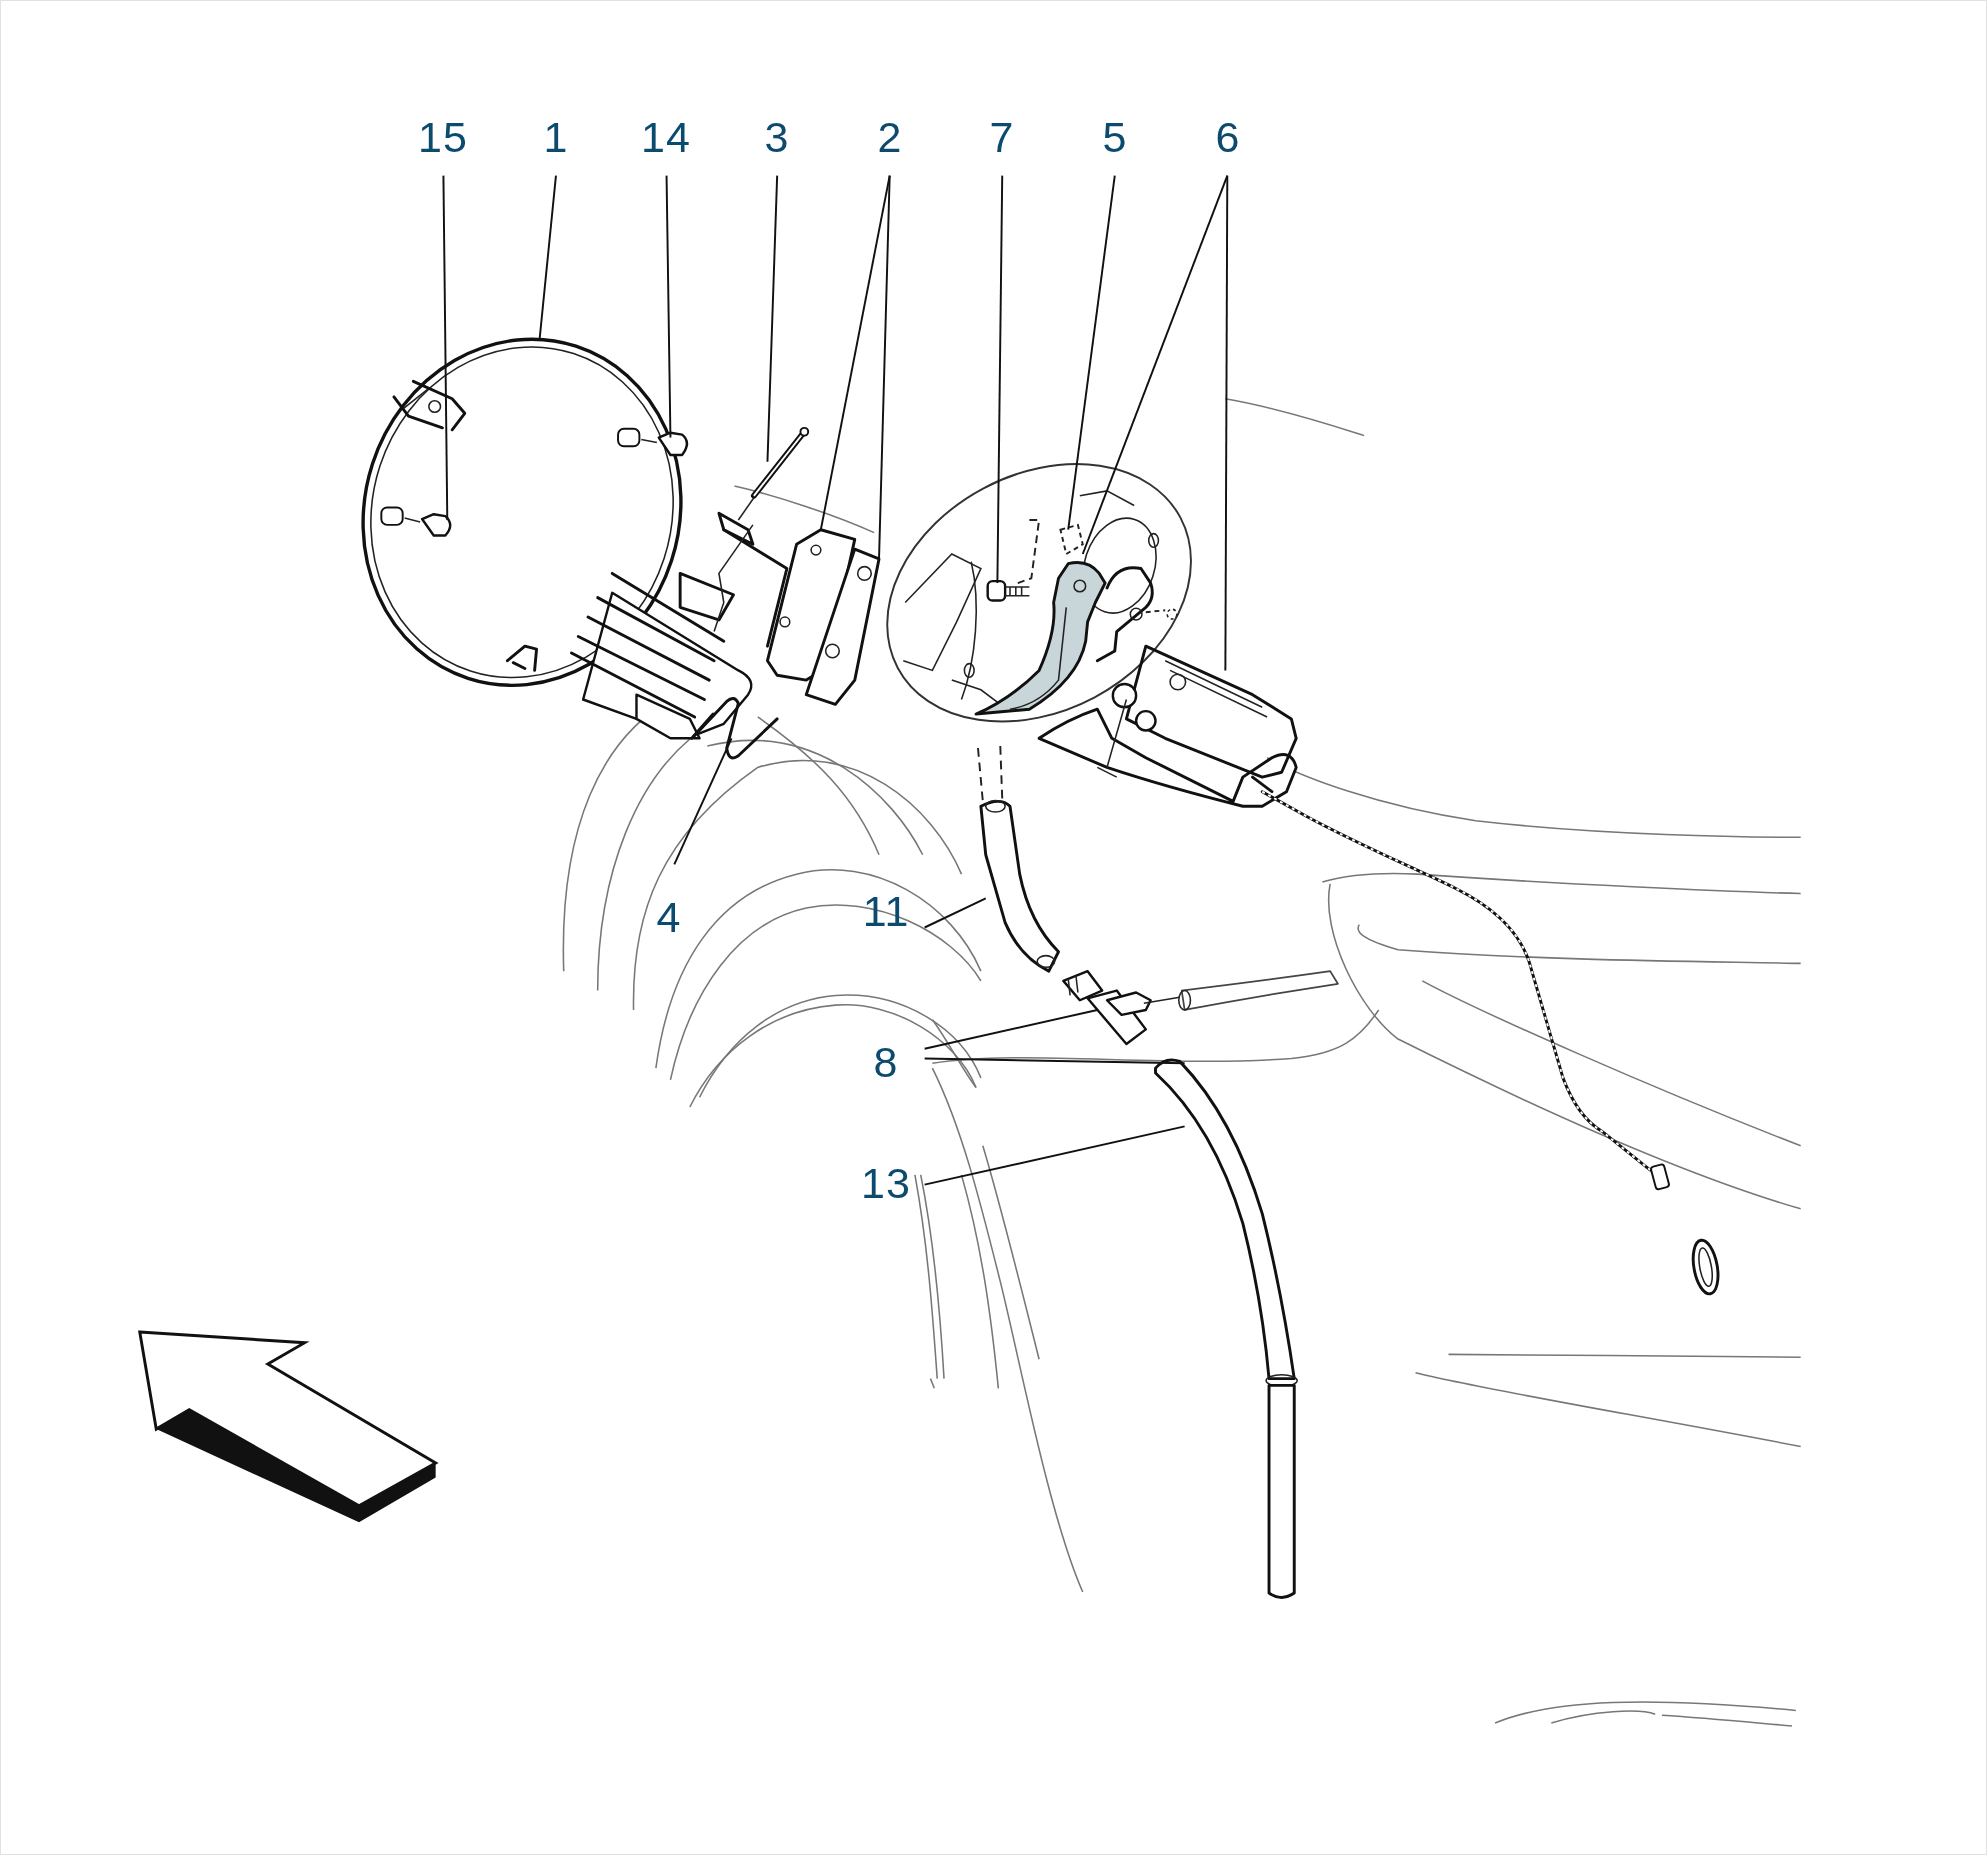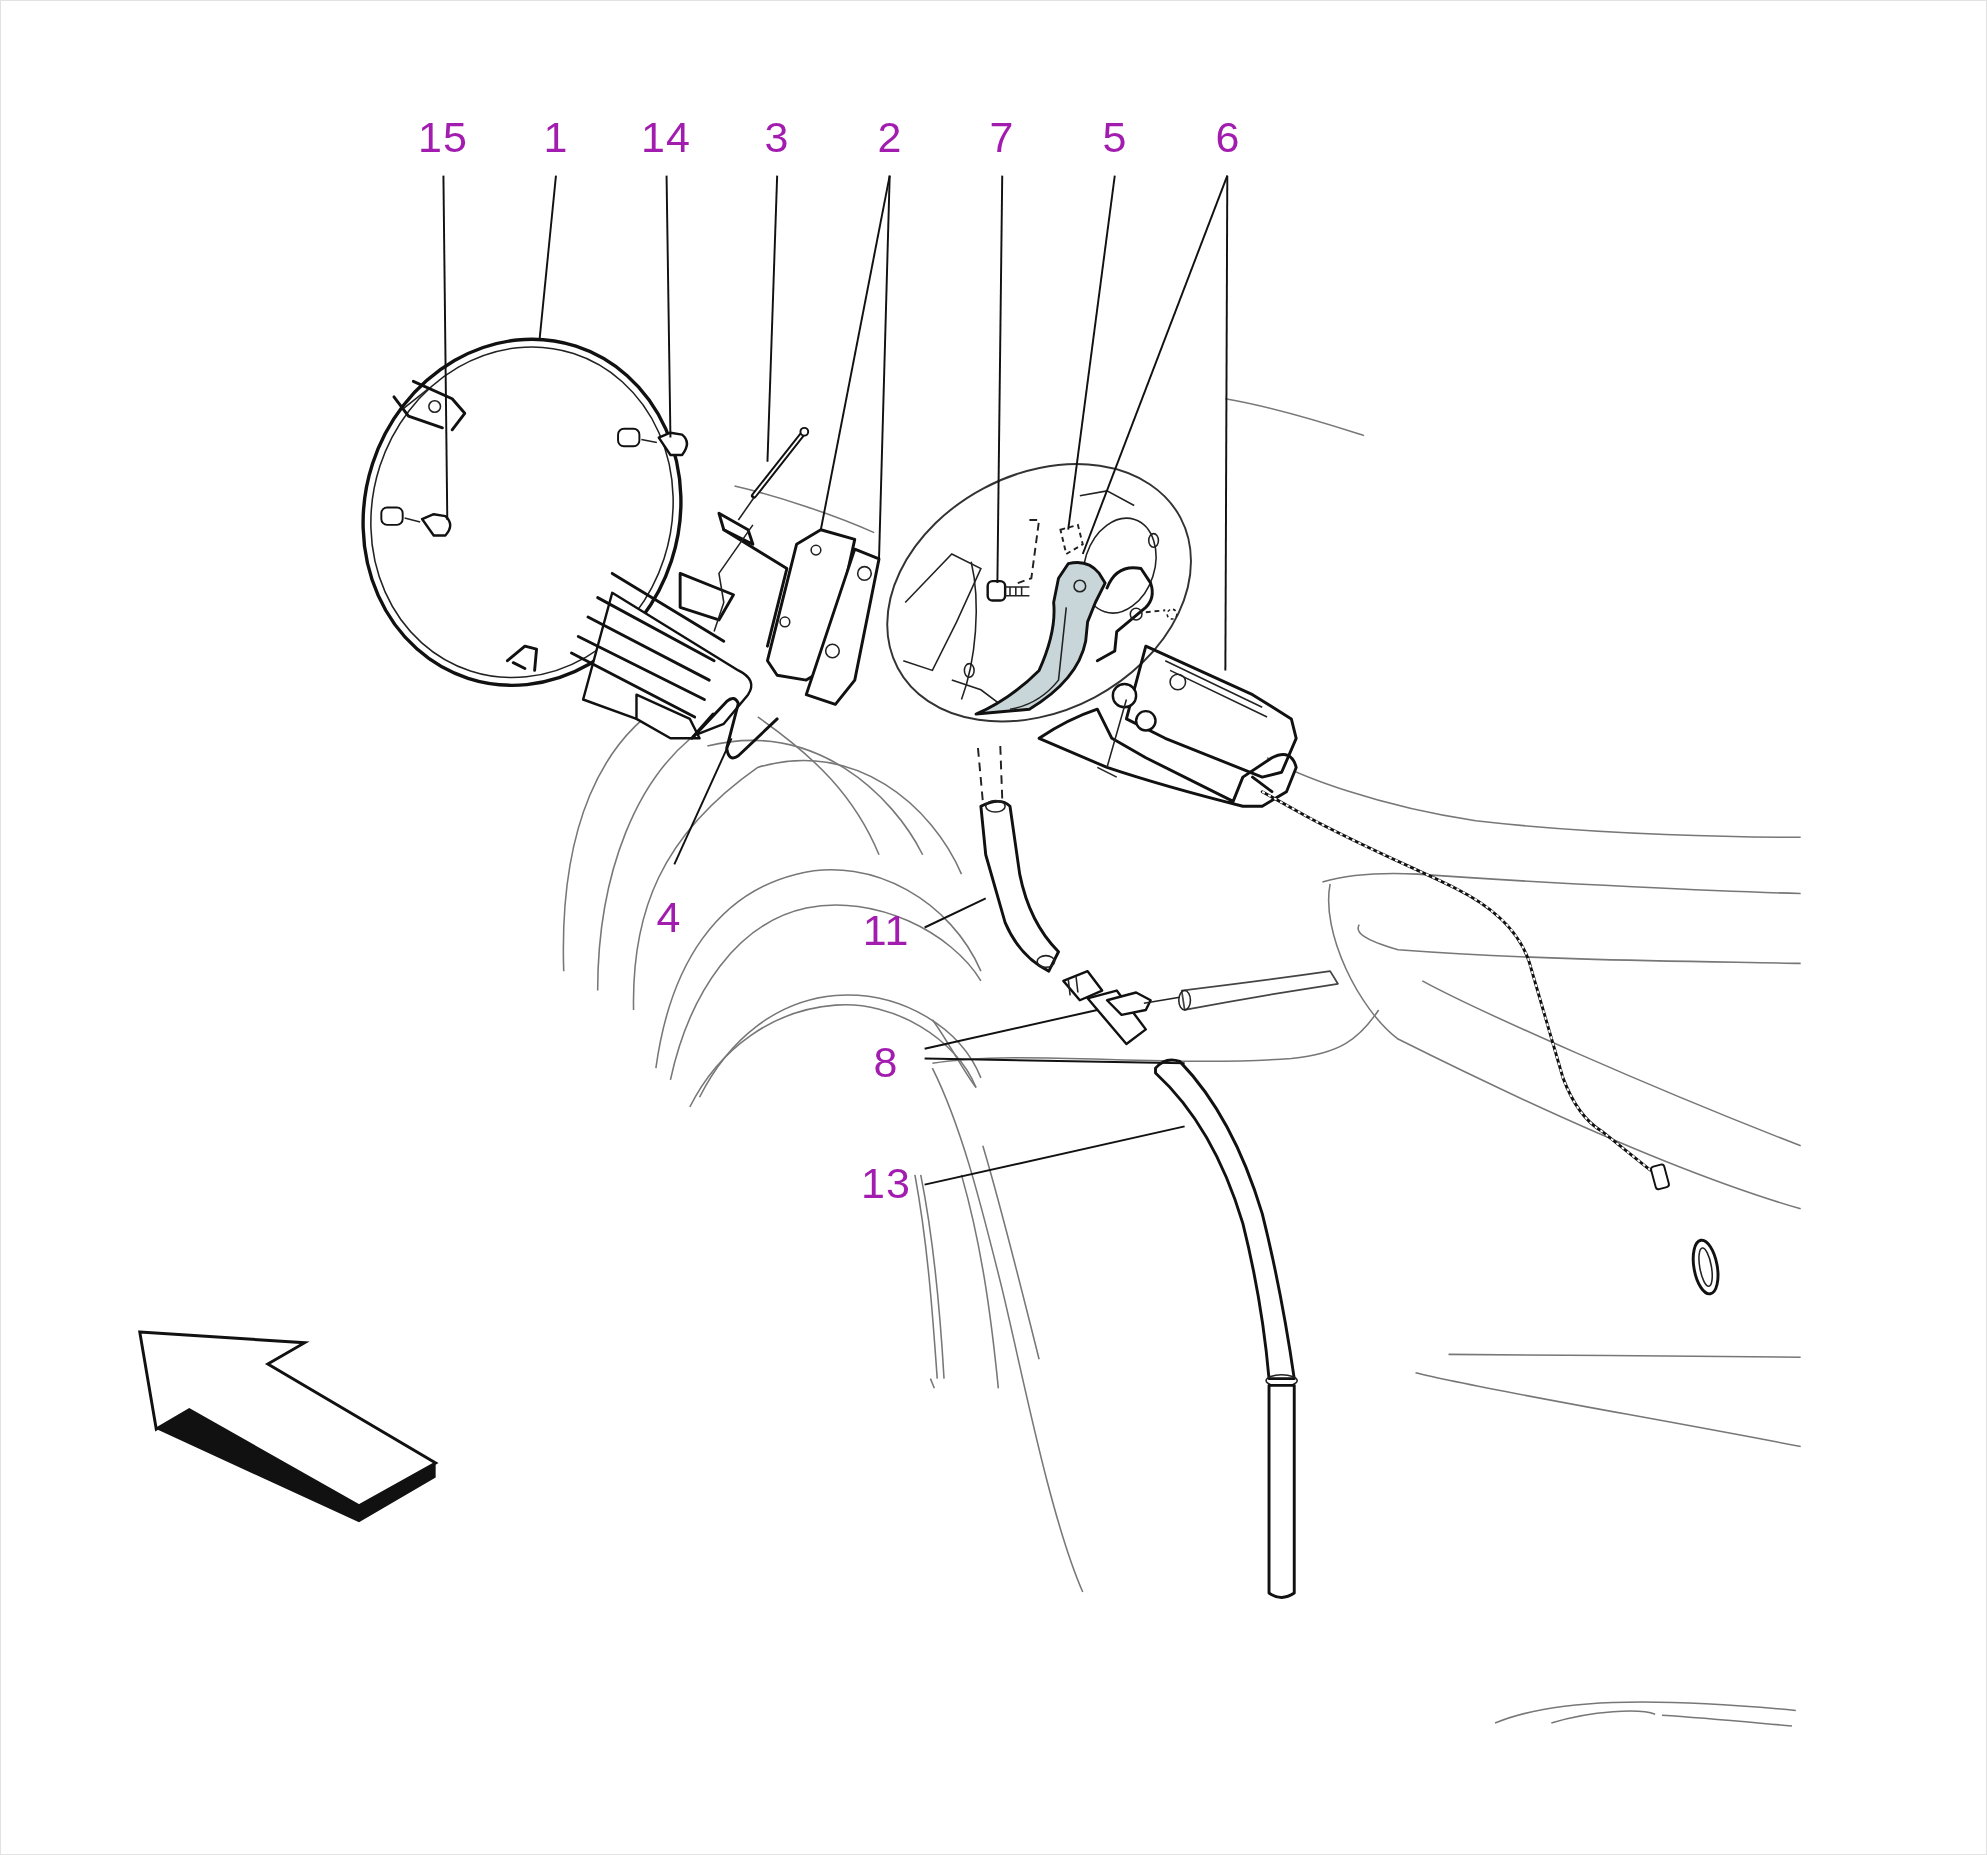--- a/index.html
+++ b/index.html
@@ -4,21 +4,21 @@
 <style>
   html, body { margin: 0; padding: 0; background: #ffffff; }
   body { width: 1987px; height: 1855px; overflow: hidden; }
   .canvas {
     position: relative; width: 1985px; height: 1853px;
     border: 1px solid #e2e2e2; background: #ffffff;
   }
   svg { position: absolute; left: 0; top: 0; }
   .label {
     position: absolute; font-family: "Liberation Sans", sans-serif;
-    font-size: 43px; color: #a21caf; line-height: 1; transform: translateX(-50%);
+    font-size: 43px; color: #0c4a6e; line-height: 1; transform: translateX(-50%);
     letter-spacing: 1px;
   }
   .thin { stroke: #6a6a6a; stroke-width: 1.6; fill: none; }
   .body { stroke: #777777; stroke-width: 1.6; fill: none; }
   .part { stroke: #111111; stroke-width: 3; fill: #ffffff; stroke-linejoin: round; }
   .partn { stroke: #111111; stroke-width: 3; fill: none; stroke-linejoin: round; stroke-linecap: round; }
   .fine { stroke: #222222; stroke-width: 1.6; fill: none; }
   .leader { stroke: #111111; stroke-width: 2; fill: none; }
   .dash { stroke: #222222; stroke-width: 2; fill: none; stroke-dasharray: 9 6; }
   .bracket { stroke: #111111; stroke-width: 3; stroke-linejoin: round; }
@@ -208,17 +208,17 @@
 
   <span class="label" style="left:442px;top:115px;">15</span>
   <span class="label" style="left:555px;top:115px;">1</span>
   <span class="label" style="left:665px;top:115px;">14</span>
   <span class="label" style="left:776px;top:115px;">3</span>
   <span class="label" style="left:889px;top:115px;">2</span>
   <span class="label" style="left:1001px;top:115px;">7</span>
   <span class="label" style="left:1114px;top:115px;">5</span>
   <span class="label" style="left:1227px;top:115px;">6</span>
   <span class="label" style="left:668px;top:895px;">4</span>
-  <span class="label" style="left:885px;top:908px;">11</span>
+  <span class="label" style="left:885px;top:889px;">11</span>
   <span class="label" style="left:885px;top:1040px;">8</span>
   <span class="label" style="left:885px;top:1161px;text-align:center;">13</span>
 </div>
 
 
 </body></html>

